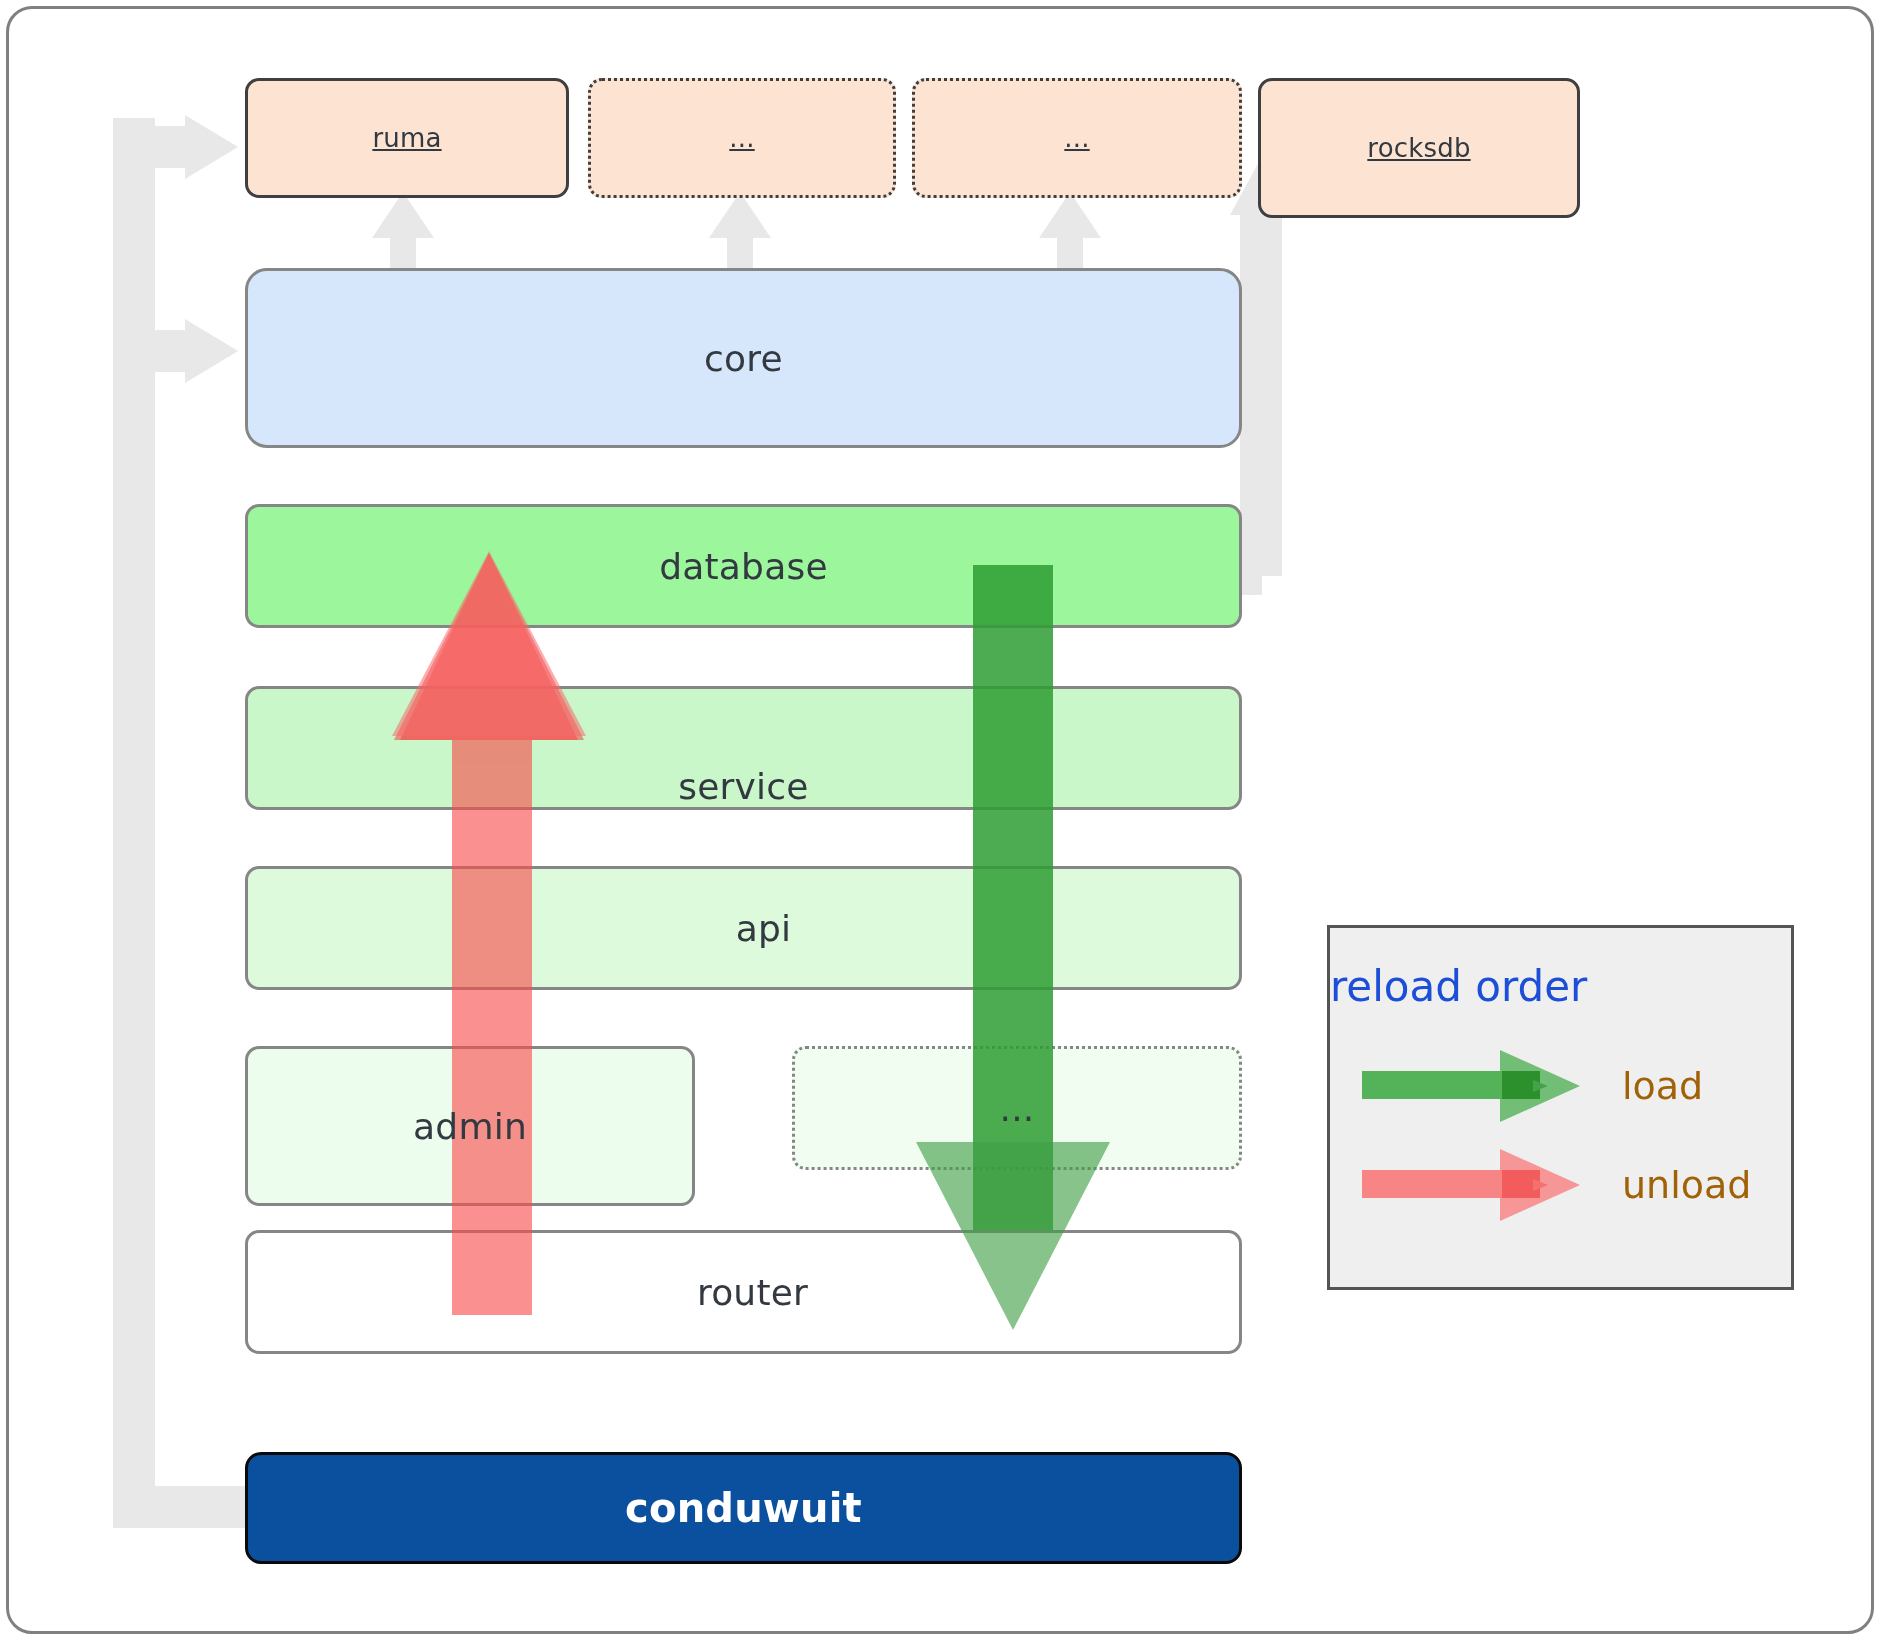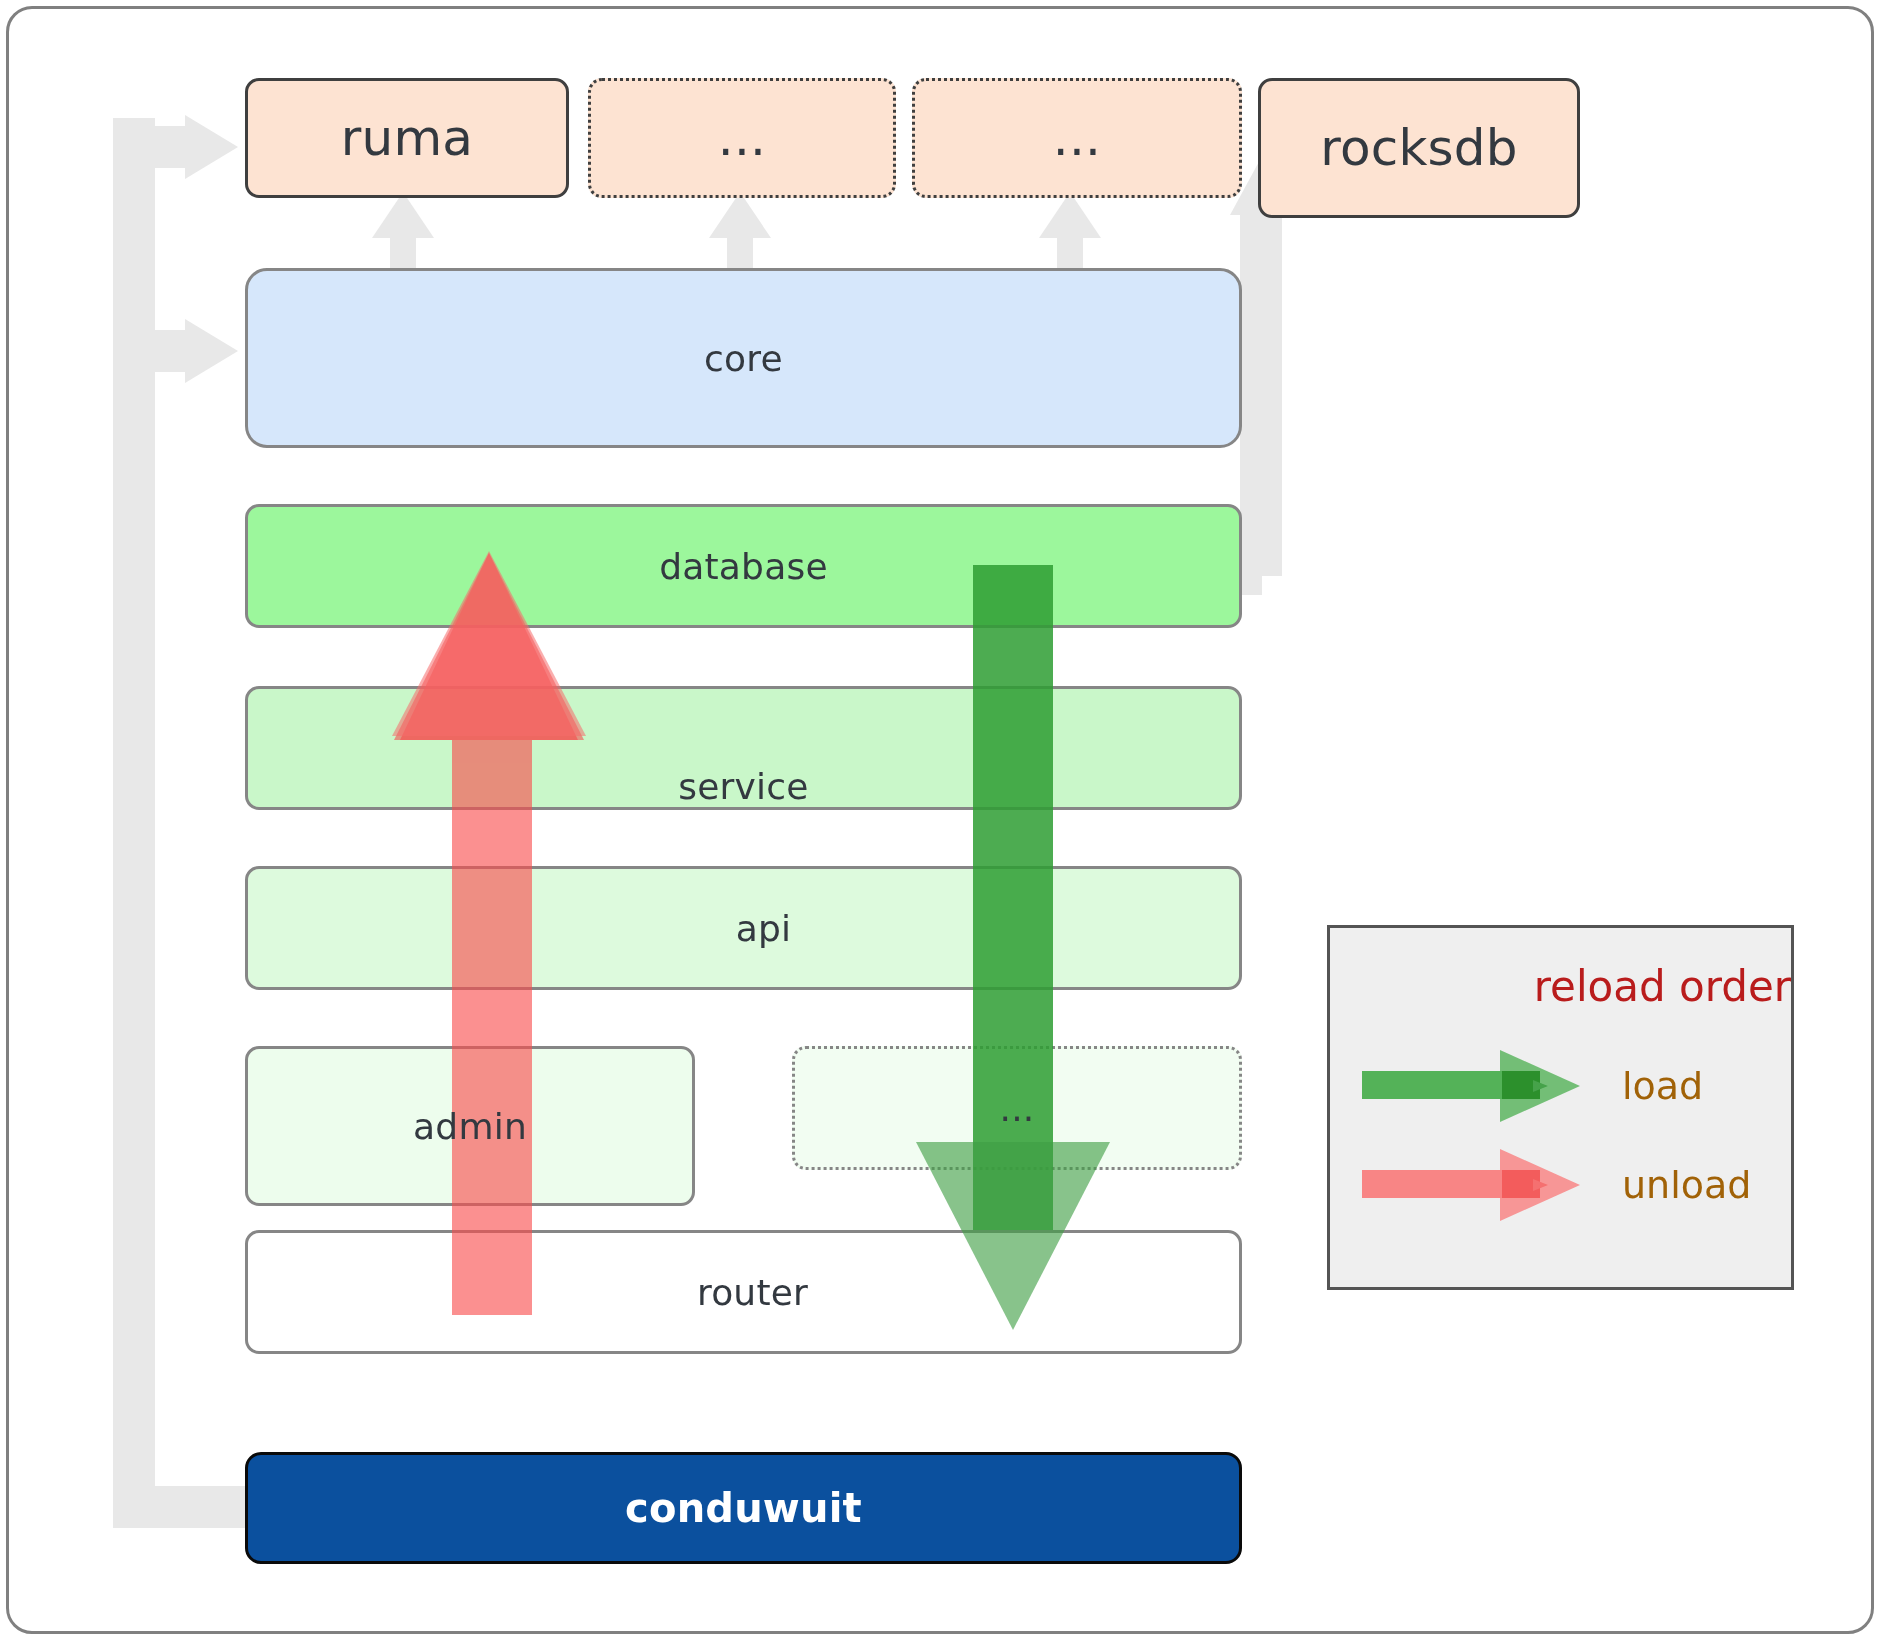--- a/index.html
+++ b/index.html
@@ -19,42 +19,42 @@
     position:absolute;box-sizing:border-box;
     display:flex;align-items:center;justify-content:center;
     font-size:36px;color:#333940;letter-spacing:.2px;
   }
   .node .lbl{position:relative;z-index:3;}
   
   .dep{
     background:#fde3d2;border:3px solid #3f3f3f;border-radius:14px;
   }
   .dep.dotted{border:3px dotted #3f3f3f;}
-  .dep .lbl{font-size:50px;color:#333940;}
+  .dep .lbl{font-size:26px;color:#333940;text-decoration:underline;}
   .core{
     background:#d6e7fb;border:3px solid #868686;border-radius:22px;justify-content:center;
   }
   .lay-db{background:#9cf79c;border:3px solid #868686;border-radius:14px;}
   .lay-svc{background:#c9f7c9;border:3px solid #868686;border-radius:14px;}
   .lay-api{background:#ddfadd;border:3px solid #868686;border-radius:14px;}
   .lay-admin{background:#edfded;border:3px solid #868686;border-radius:14px;}
   .lay-dots{background:#f2fdf2;border:3px dotted #868686;border-radius:14px;}
   .lay-router{background:#ffffff;border:3px solid #868686;border-radius:14px;}
   .app{
     background:#0b509e;border:3px solid #0a0a0a;border-radius:16px;
   }
   .app .lbl{color:#ffffff;font-weight:bold;font-size:40px;}
 
   .legend-box{
     position:absolute;left:1327px;top:925px;width:467px;height:365px;
     background:#efefef;border:3px solid #545454;box-sizing:border-box;
   }
   .legend-title{
-    position:absolute;left:0;top:34px;width:100%;text-align:right;
-    font-size:42px;color:#b91c1c;
+    position:absolute;left:0;top:34px;width:100%;text-align:left;
+    font-size:42px;color:#1d4ed8;
   }
   .legend-label{
     position:absolute;font-size:38px;color:#a16207;text-align:right;
   }
   svg.ov{position:absolute;left:0;top:0;width:1883px;height:1643px;pointer-events:none;}
 </style>
 </head>
 <body>
 
 <div id="canvas">

